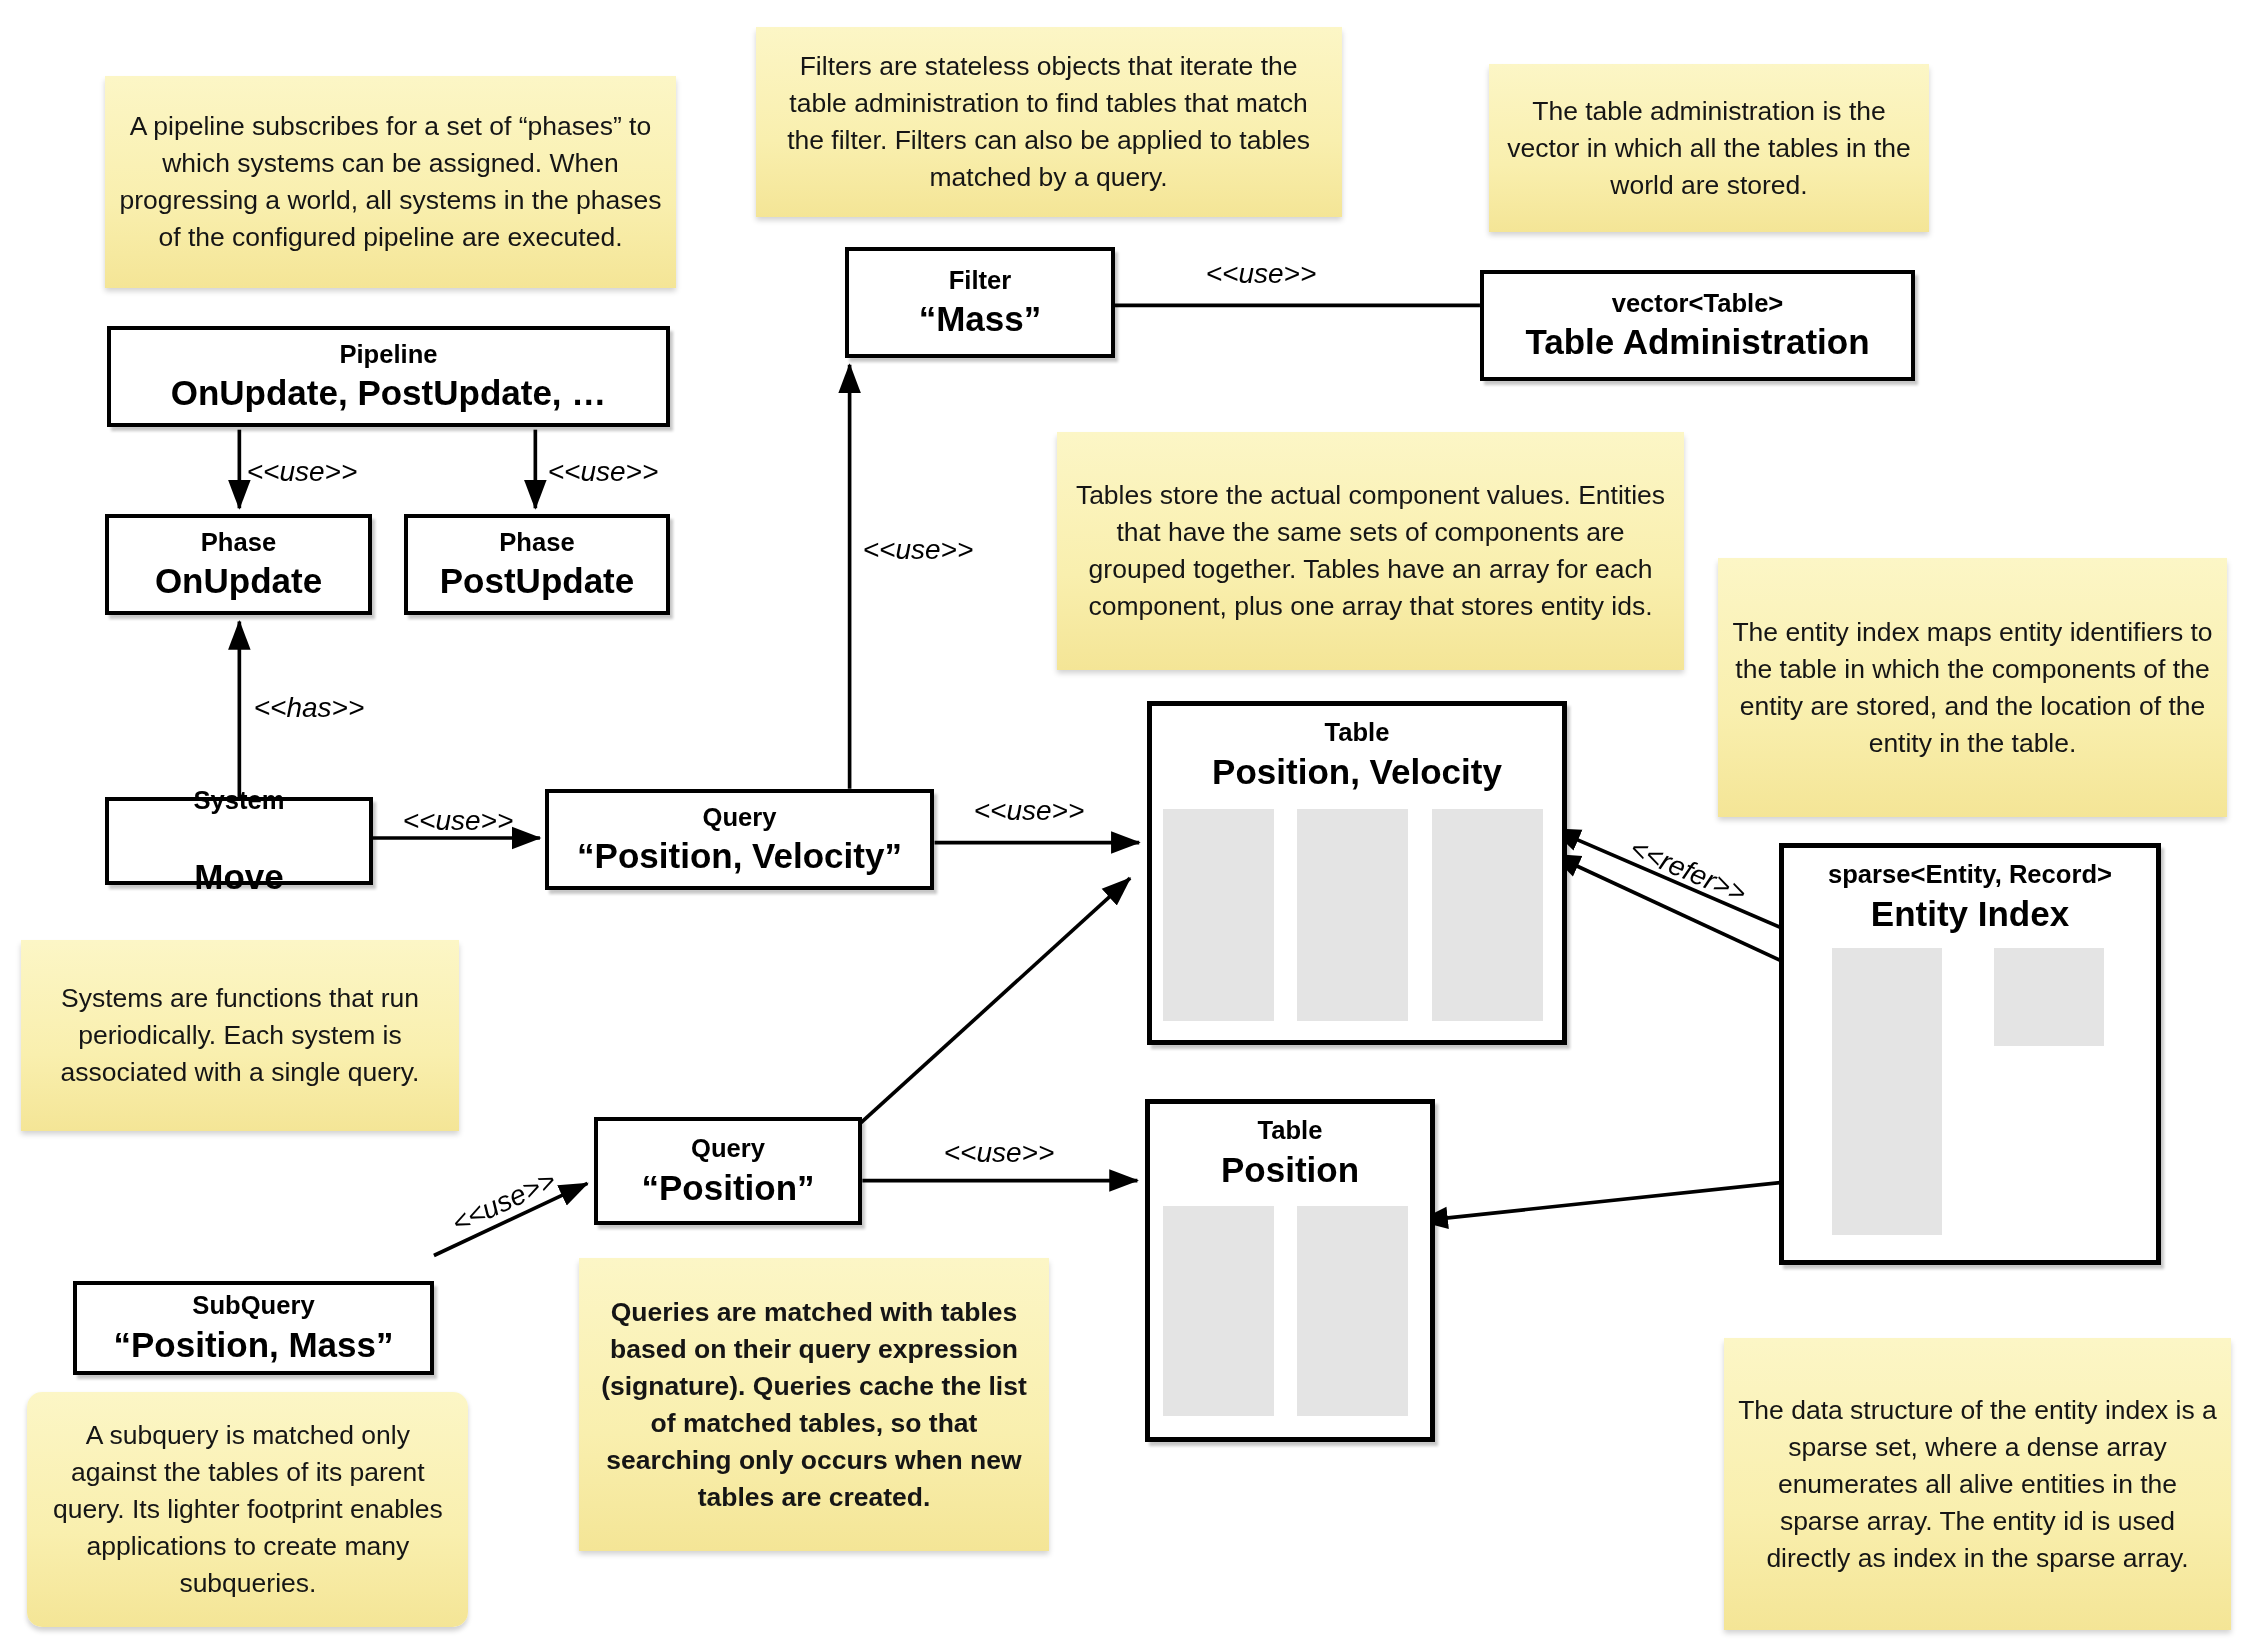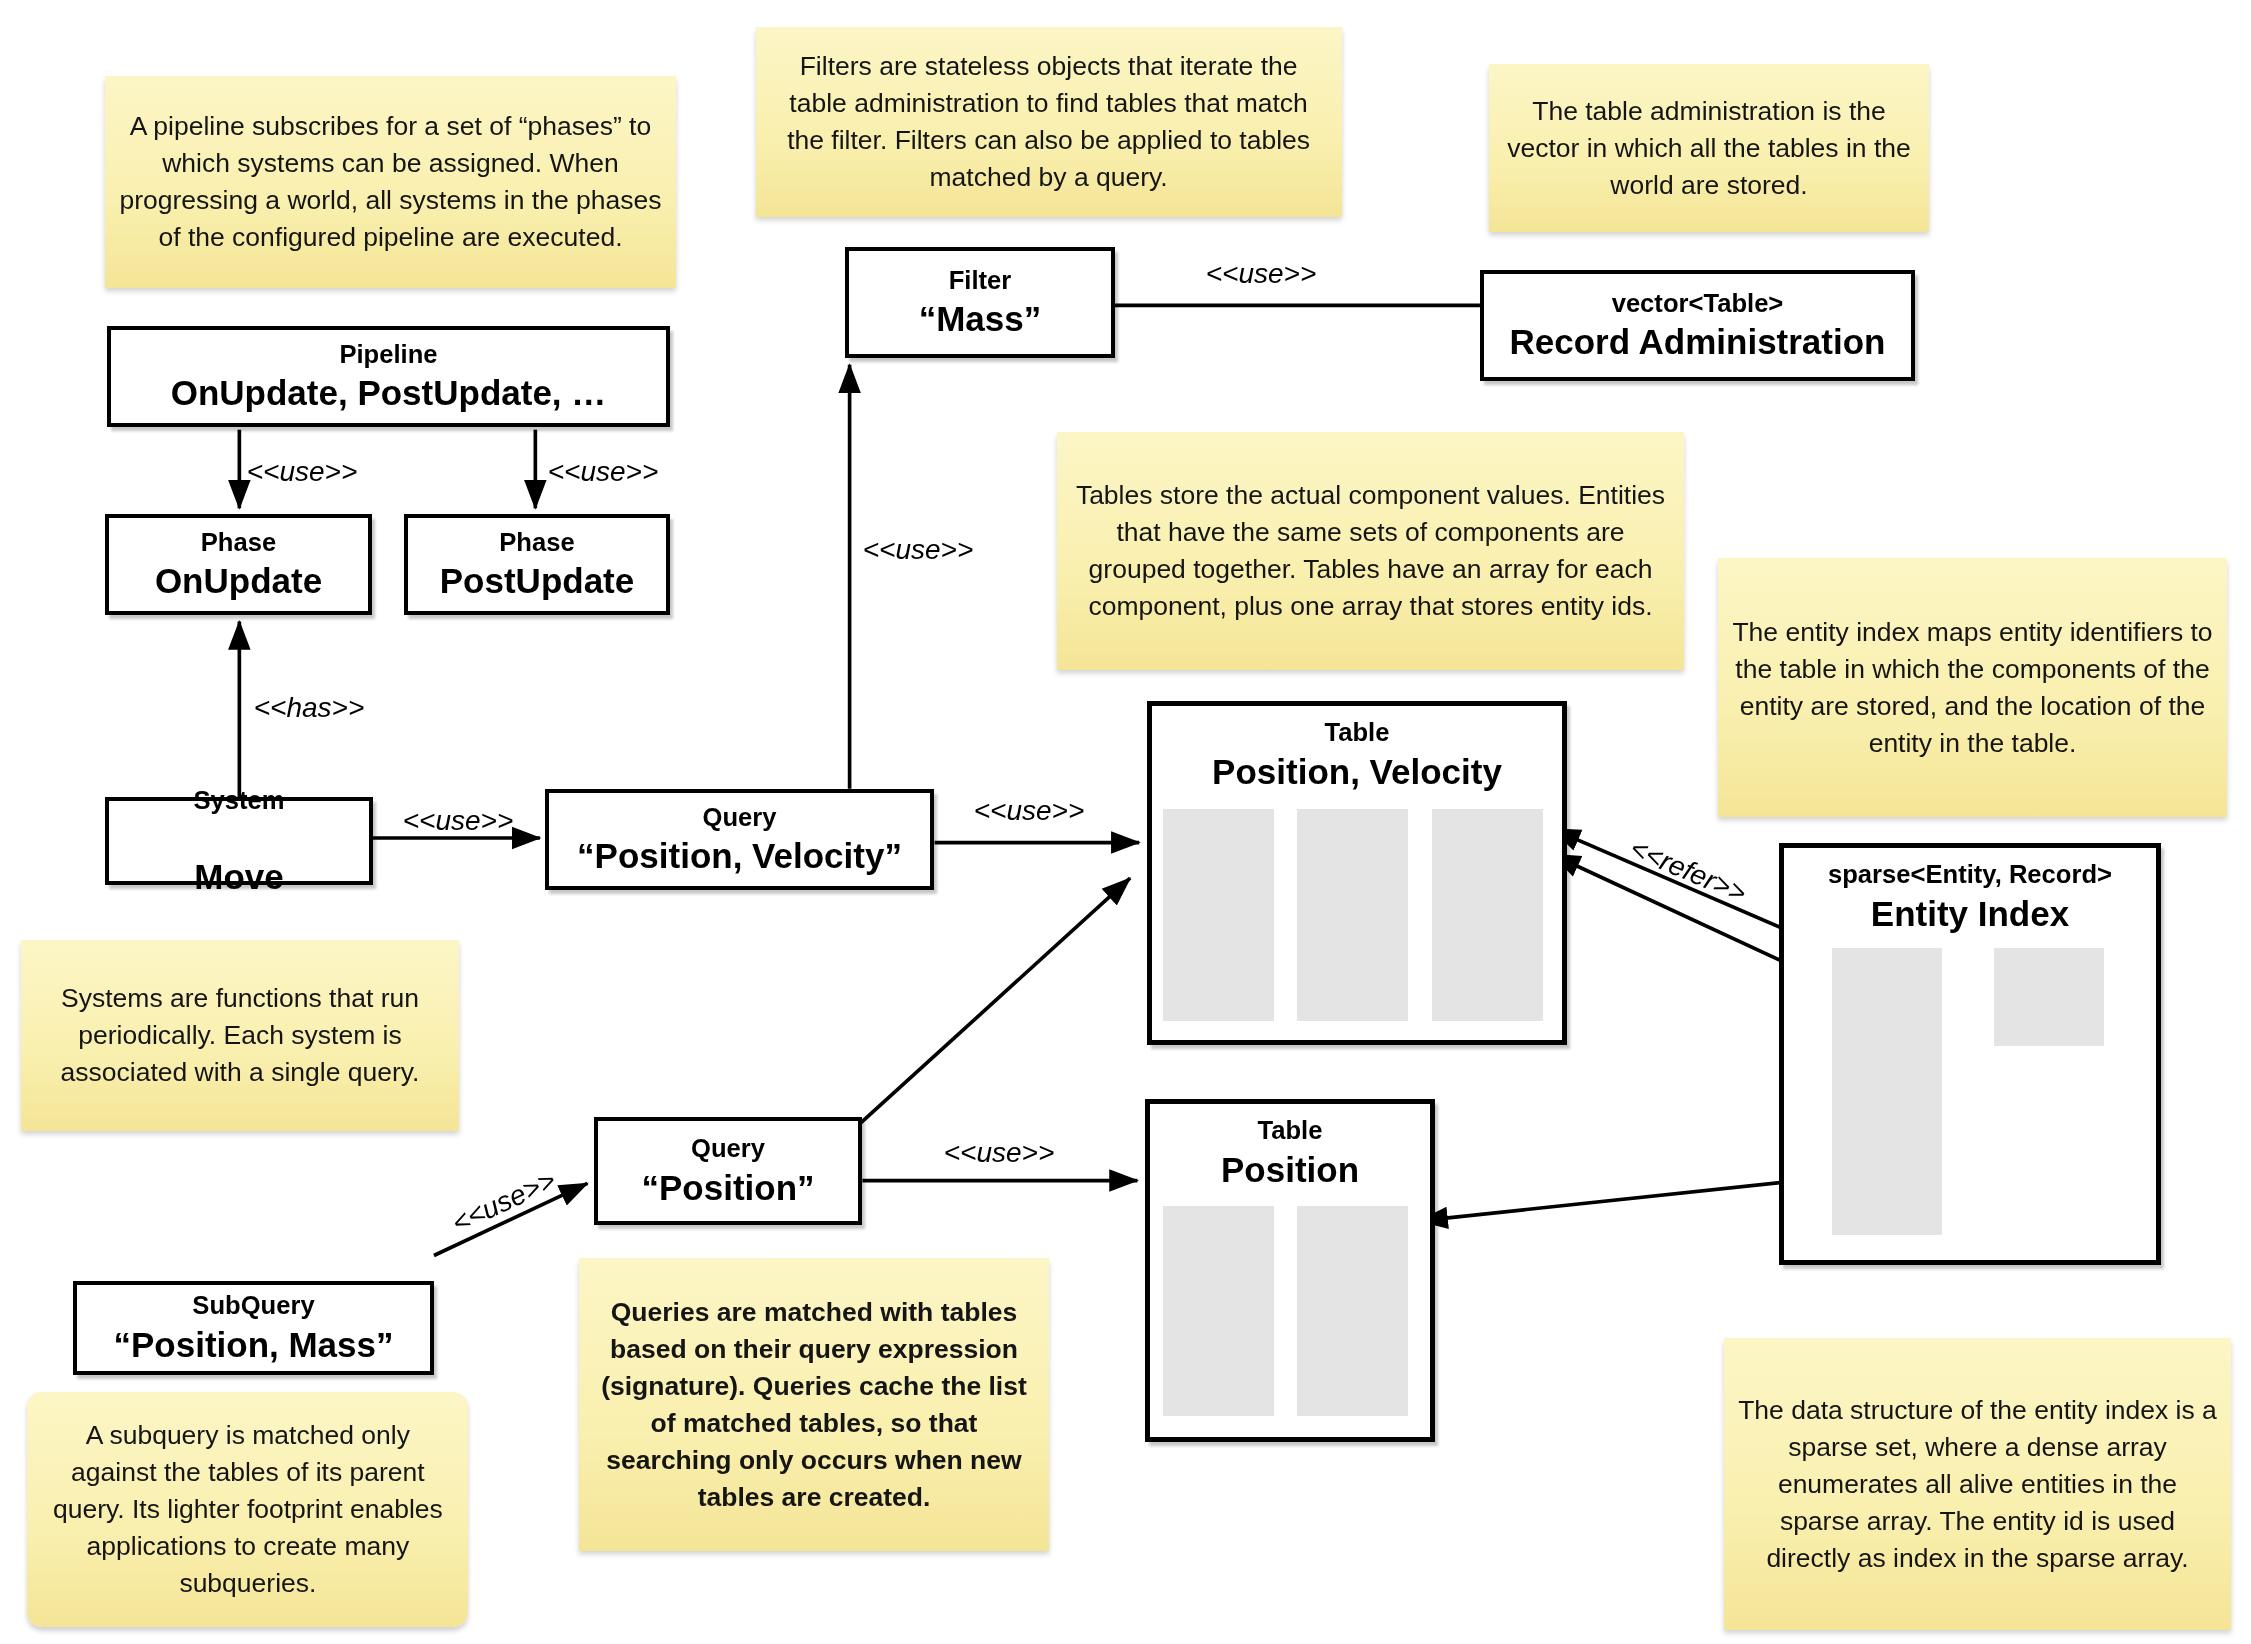--- a/index.html
+++ b/index.html
@@ -140,21 +140,21 @@
   <div class="box" id="b-pipeline">
     <span class="t">Pipeline</span>
     <span class="n">OnUpdate, PostUpdate, …</span>
   </div>
   <div class="box" id="b-filter">
     <span class="t">Filter</span>
     <span class="n">“Mass”</span>
   </div>
   <div class="box" id="b-tableadmin">
     <span class="t">vector&lt;Table&gt;</span>
-    <span class="n">Record Administration</span>
+    <span class="n">Table Administration</span>
   </div>
   <div class="box" id="b-phase-on">
     <span class="t">Phase</span>
     <span class="n">OnUpdate</span>
   </div>
   <div class="box" id="b-phase-post">
     <span class="t">Phase</span>
     <span class="n">PostUpdate</span>
   </div>
   <div class="box" id="b-system">

